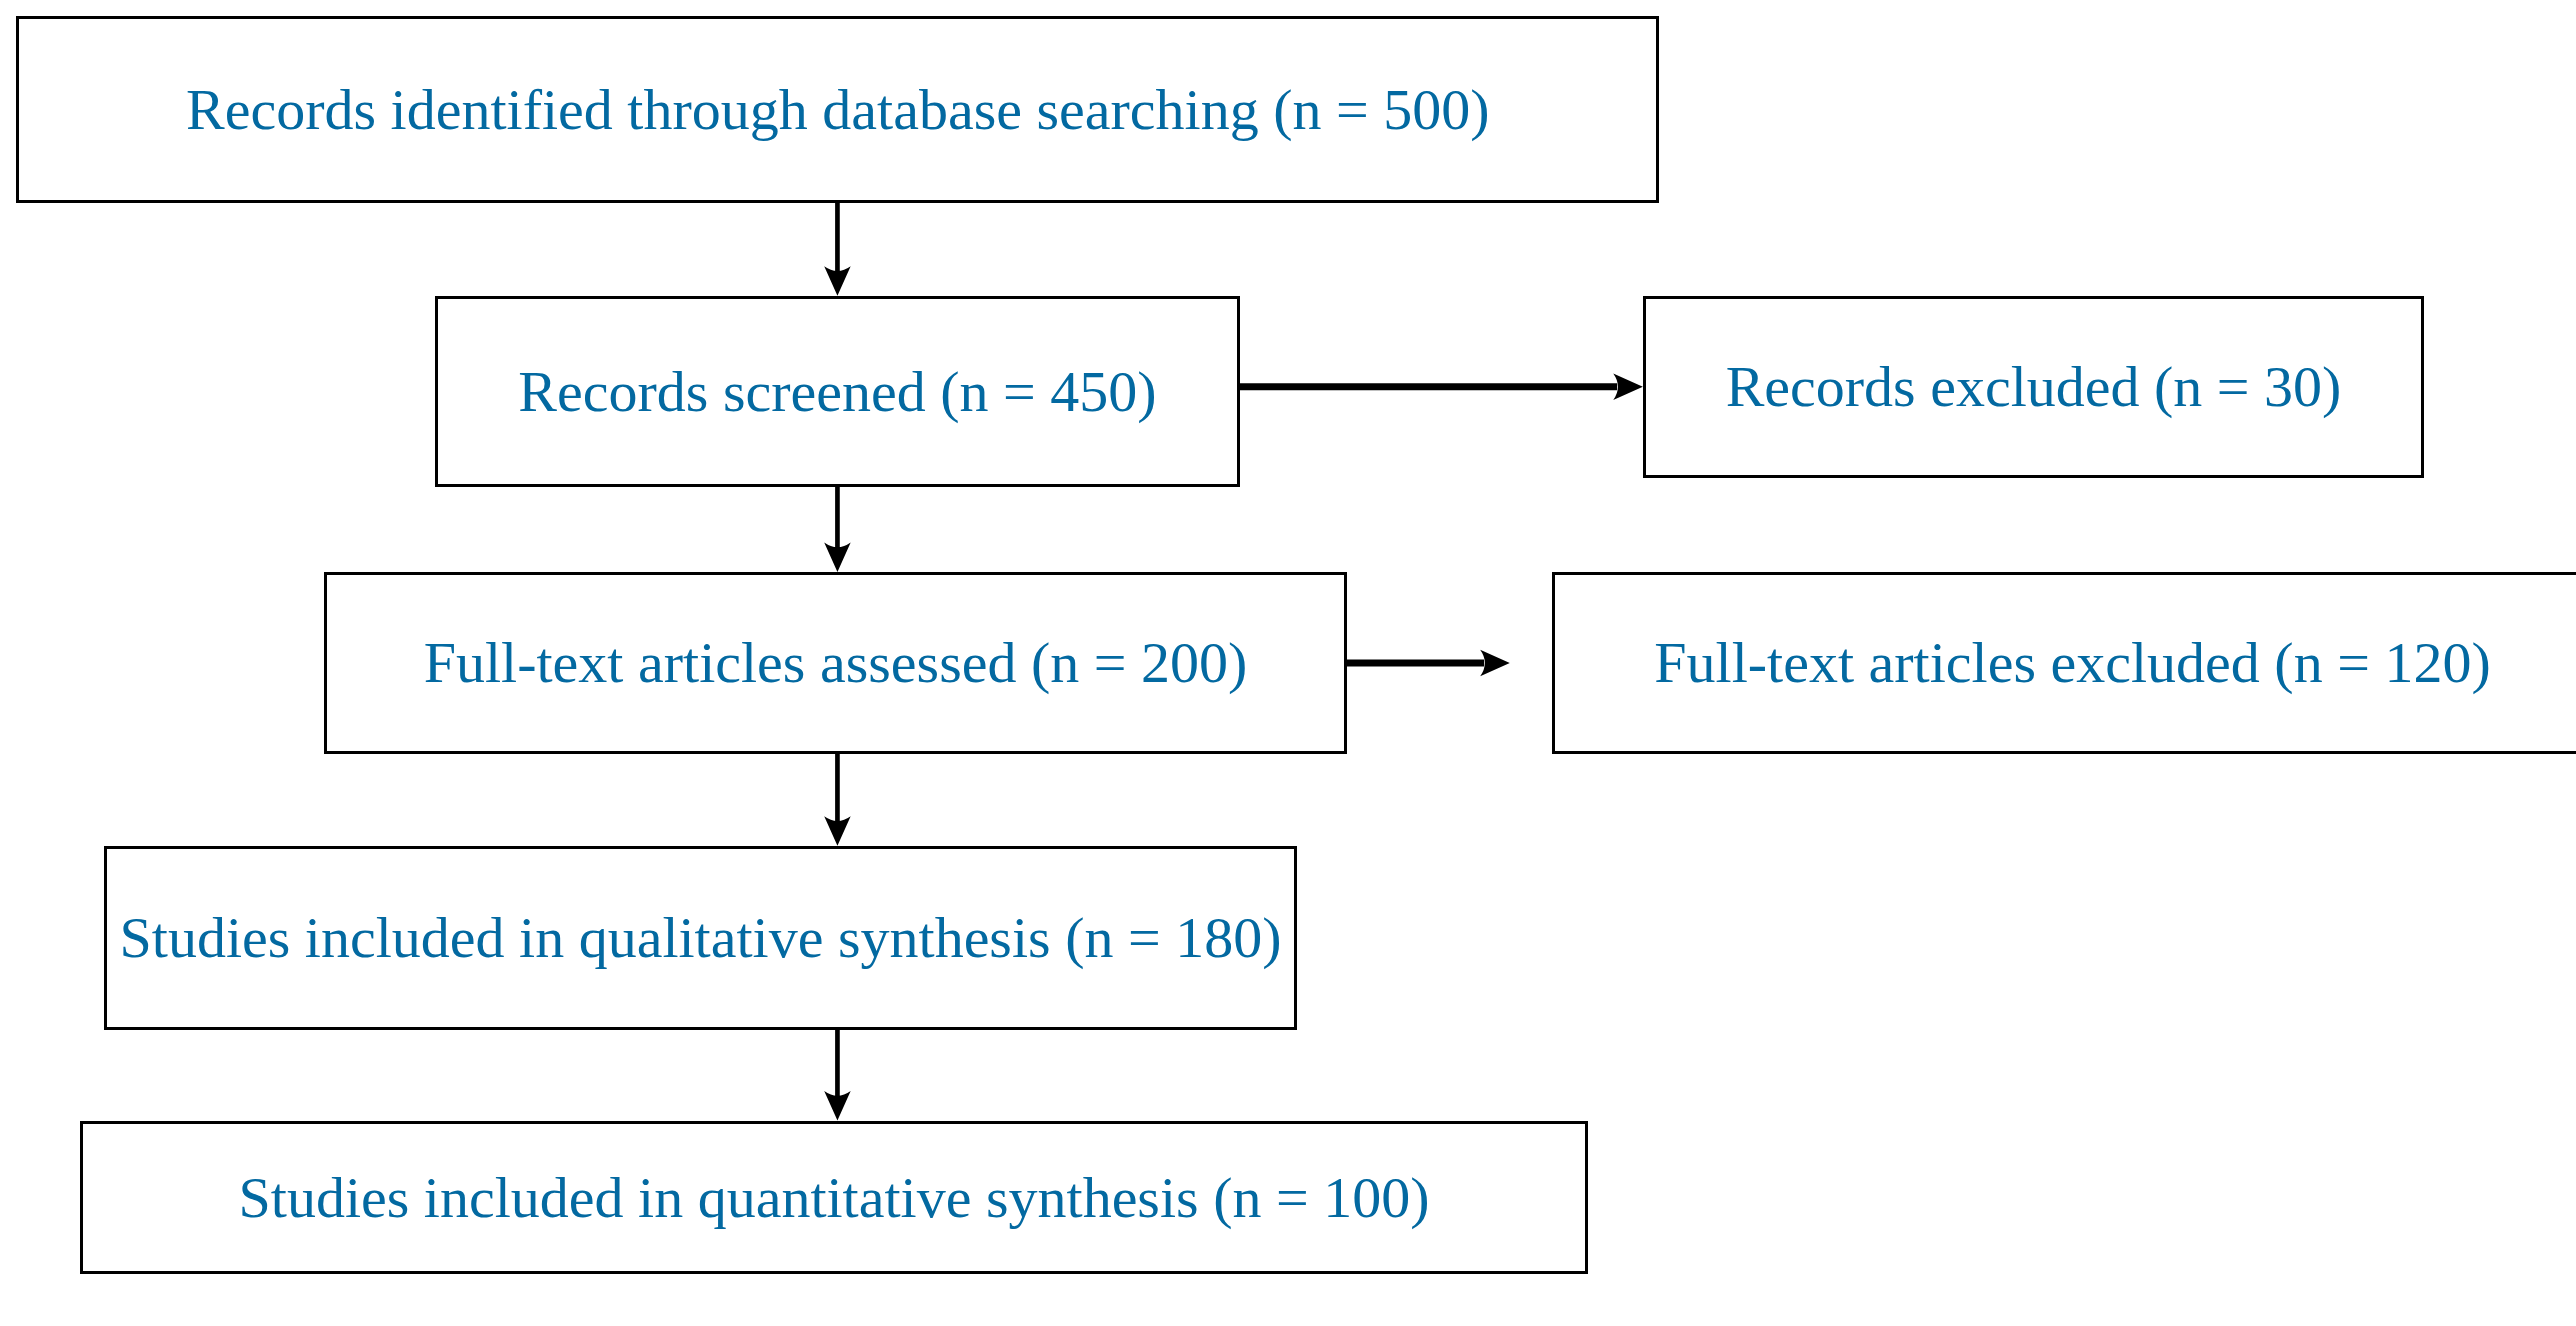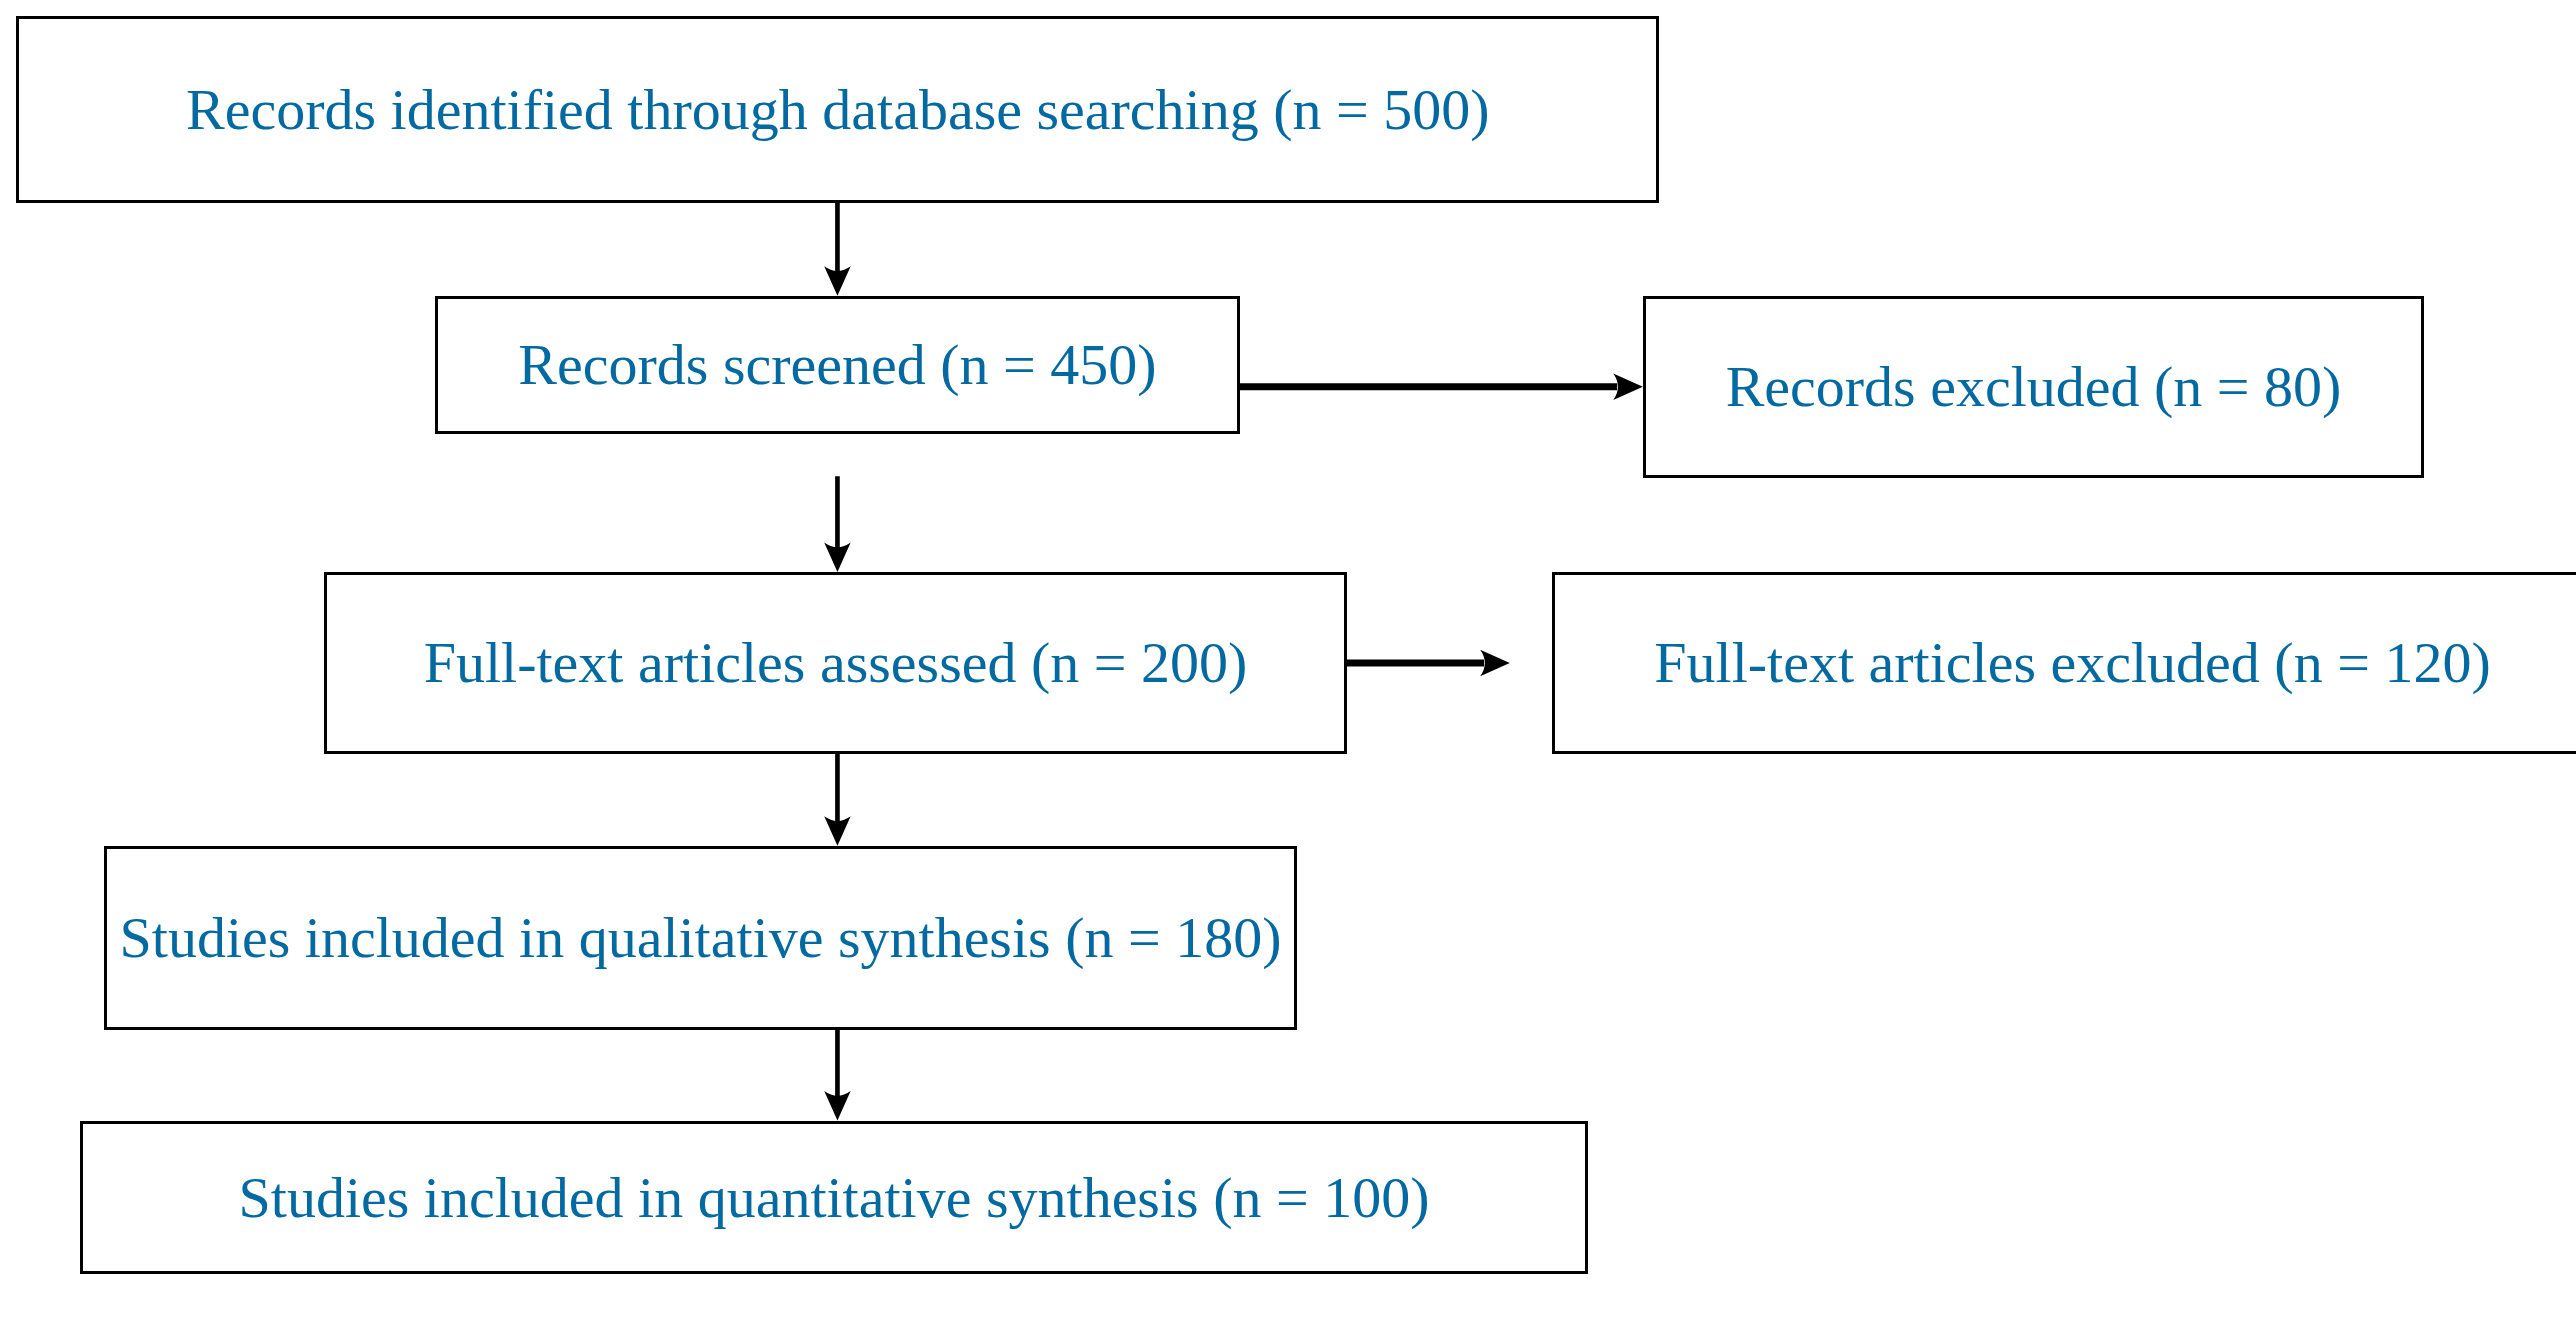--- a/index.html
+++ b/index.html
@@ -31,21 +31,21 @@
     display: flex;
     align-items: center;
     justify-content: center;
     text-align: center;
     font-size: 58px;
     line-height: 1.1;
     white-space: nowrap;
   }
   
   #box-records-identified   { left: 16.3px;   top: 16.3px;   width: 1643px; height: 187px; }
-  #box-records-screened     { left: 435px;  top: 296px;  width: 805px; height: 138px; }
+  #box-records-screened     { left: 435px;  top: 296px;  width: 805px; height: 191px; }
   #box-records-excluded     { left: 1643px; top: 296px;  width: 781px; height: 182px; }
   #box-fulltext-assessed    { left: 324px;  top: 572px;  width: 1023px; height: 182px; }
   #box-fulltext-excluded    { left: 1510px; top: 572px;  width: 1041px; height: 182px; margin-left: 42px; }
   #box-qualitative          { left: 104px;  top: 846px; width: 1193px; height: 184px; }
   #box-quantitative         { left: 80px;  top: 1121px; width: 1508px; height: 153px; }
 </style>
 </head>
 <body>
 
 <div class="canvas">
@@ -85,21 +85,21 @@
 
   <div class="flow-box" id="box-records-identified">
     <span>Records identified through database searching (n = 500)</span>
   </div>
 
   <div class="flow-box" id="box-records-screened">
     <span>Records screened (n = 450)</span>
   </div>
 
   <div class="flow-box" id="box-records-excluded">
-    <span>Records excluded (n = 80)</span>
+    <span>Records excluded (n = 30)</span>
   </div>
 
   <div class="flow-box" id="box-fulltext-assessed">
     <span>Full-text articles assessed (n = 200)</span>
   </div>
 
   <div class="flow-box" id="box-fulltext-excluded">
     <span>Full-text articles excluded (n = 120)</span>
   </div>
 

